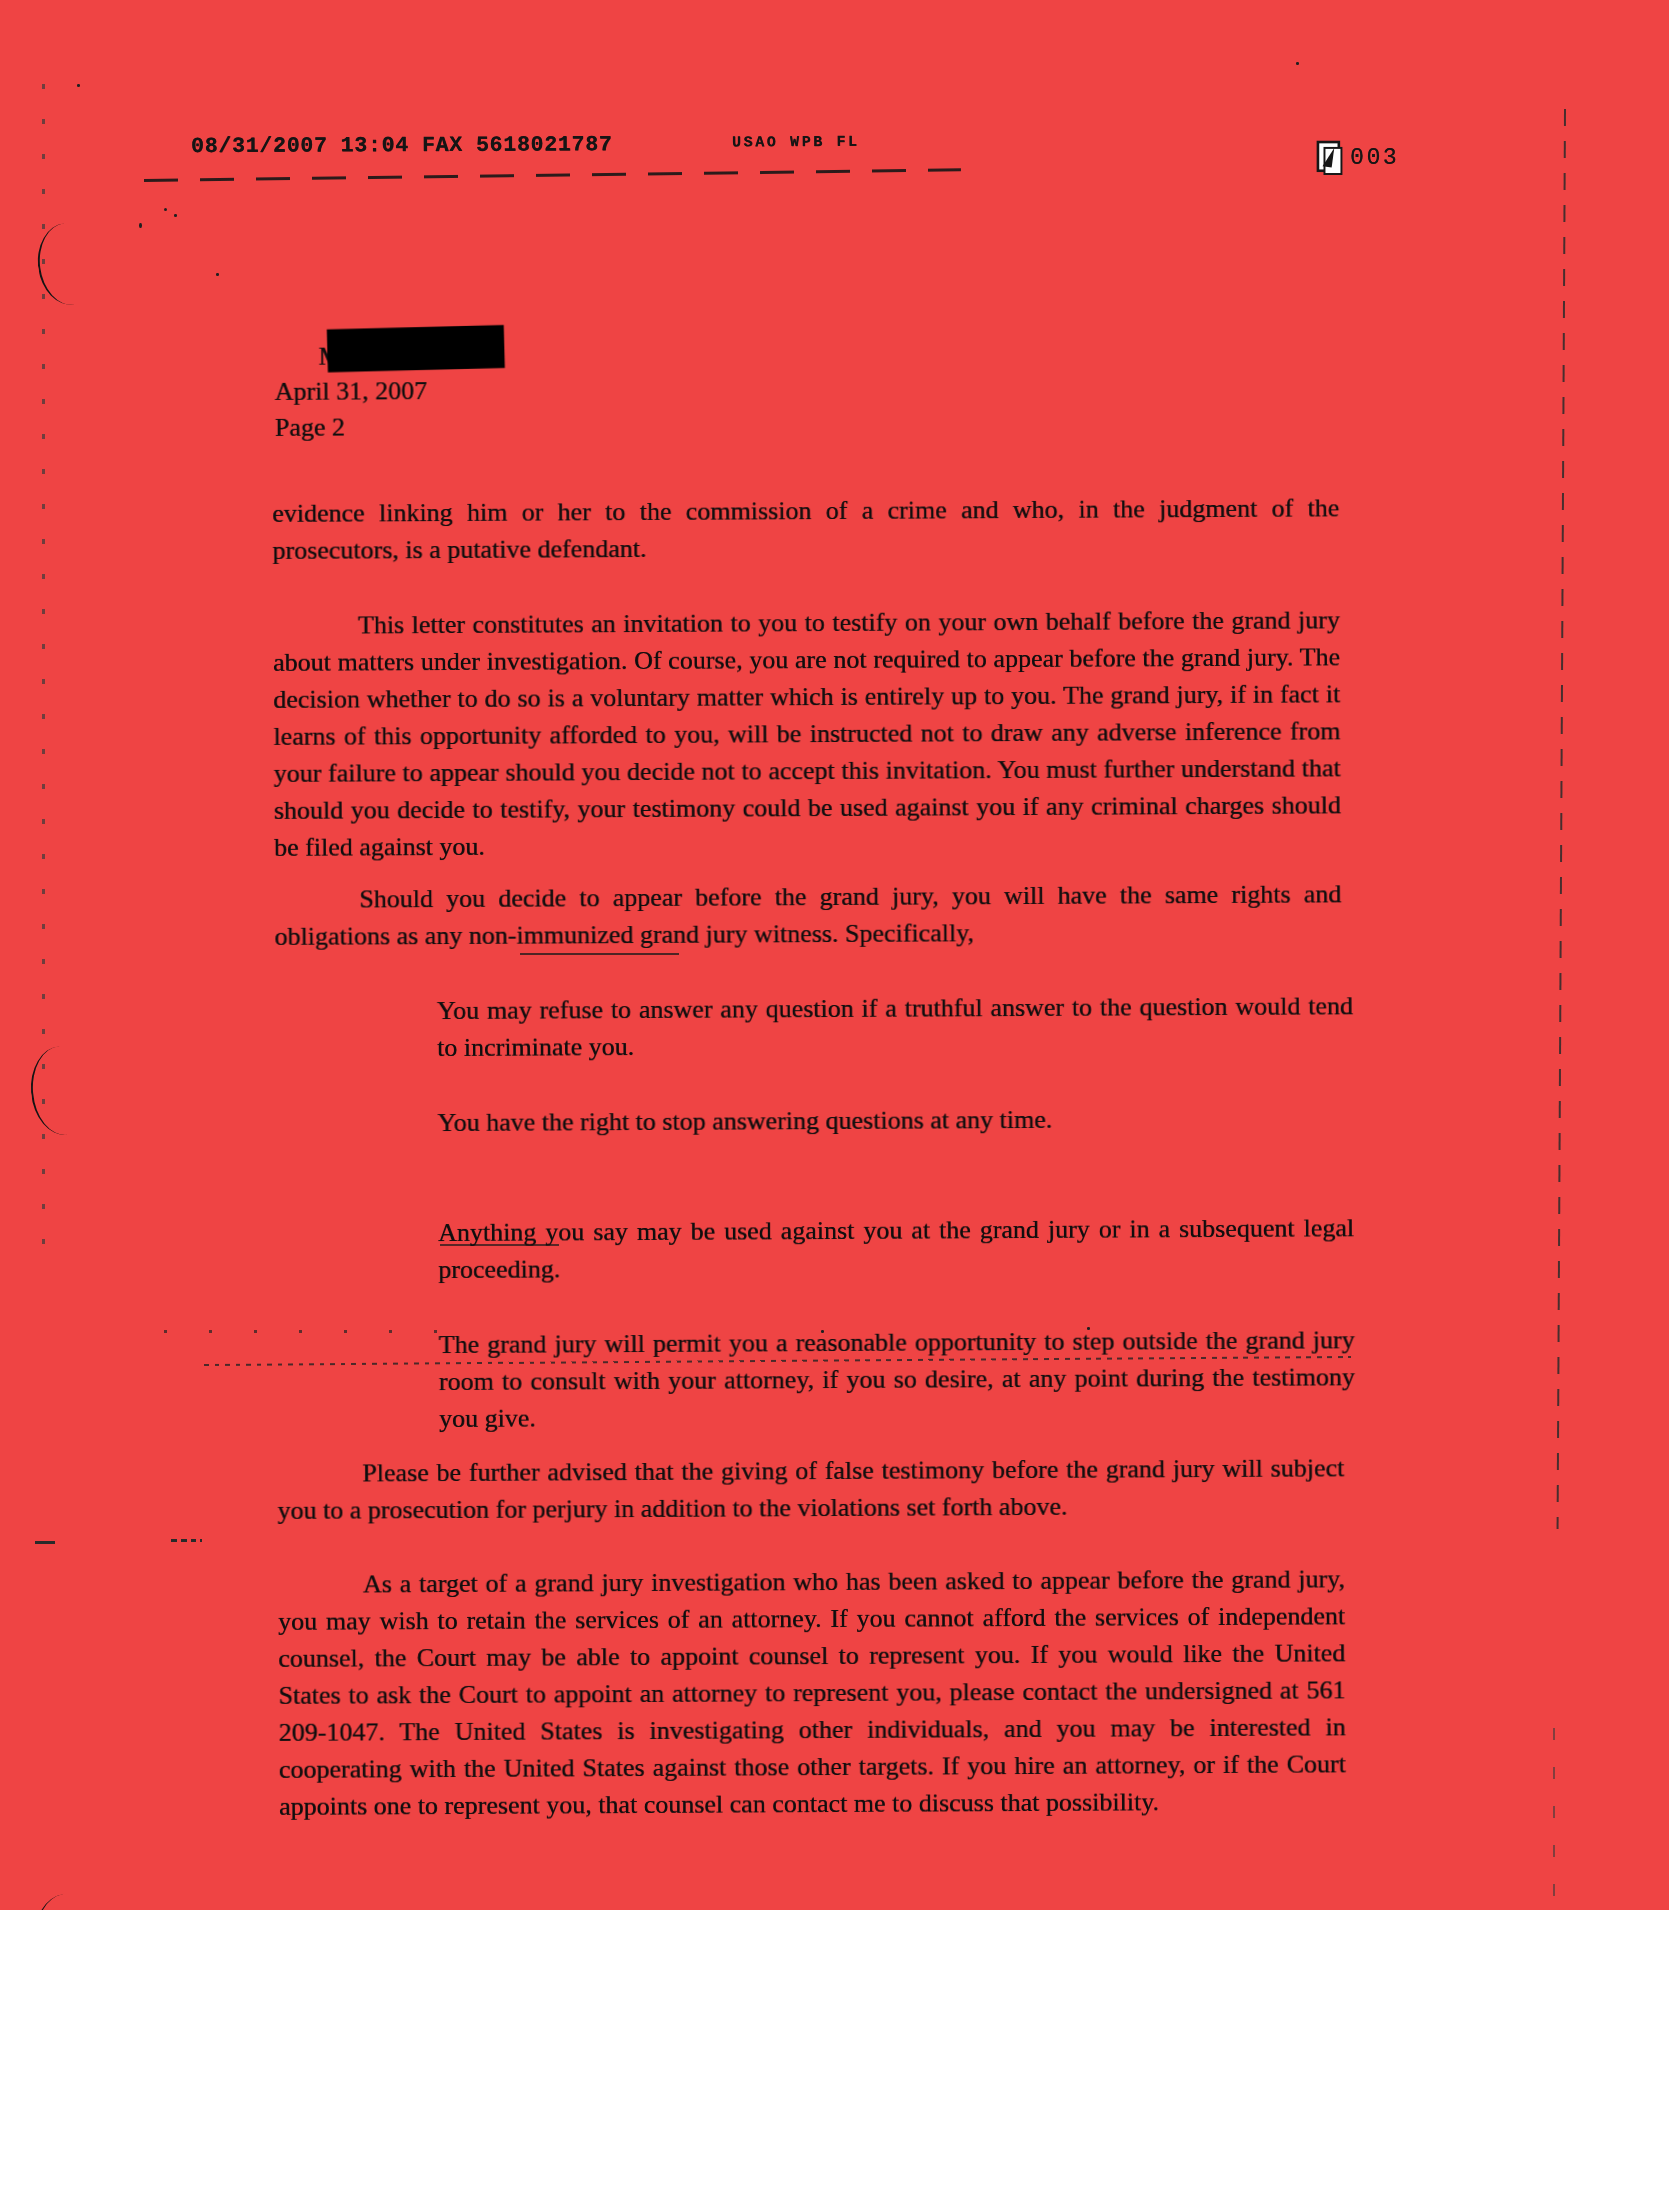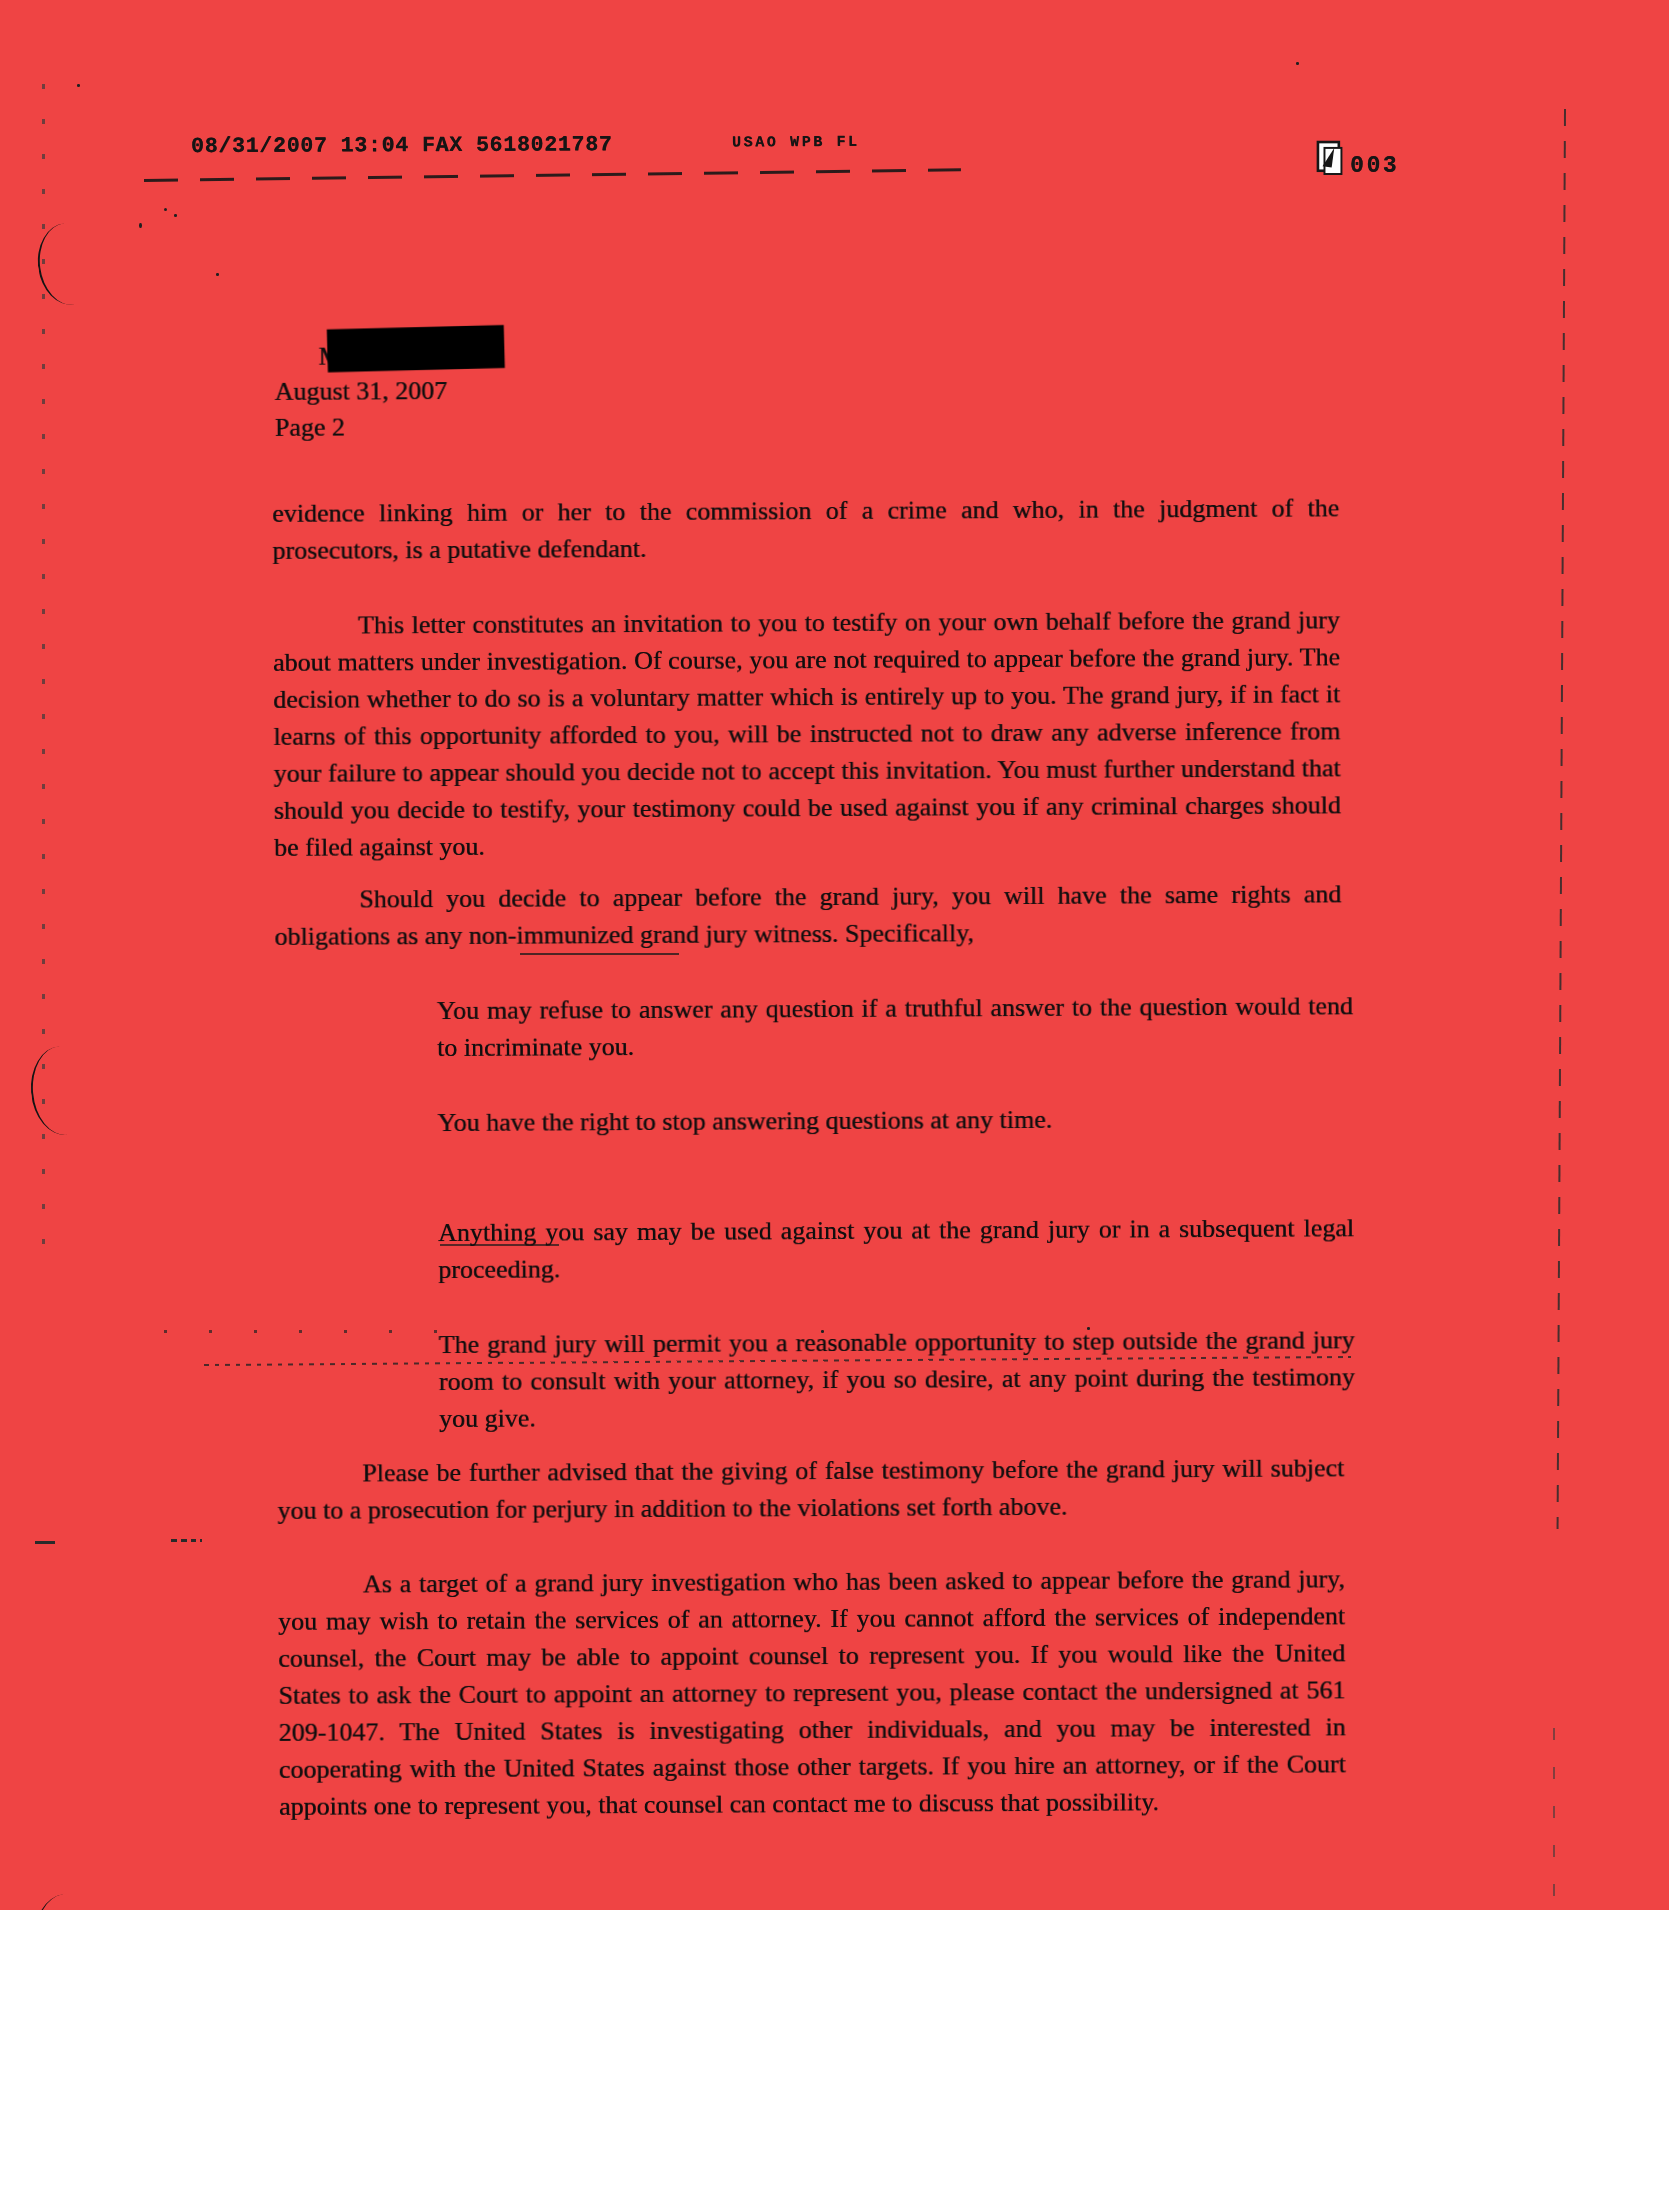--- a/index.html
+++ b/index.html
@@ -21,24 +21,23 @@
   .fax-line span{margin-right:13px;}
   .fax-sender{position:absolute;left:732px;top:134px;font-size:15px;letter-spacing:2.6px;white-space:nowrap;transform:rotate(-0.3deg);}
   .header-underline{
     position:absolute;left:144px;top:179px;width:817px;height:3.3px;
     background:repeating-linear-gradient(90deg,#161616 0 34px,transparent 34px 56px);
     transform:rotate(-0.75deg);transform-origin:left center;opacity:.9;
   }
   .page-stamp{position:absolute;left:1316px;top:140px;height:39px;}
   .page-stamp .num{
     position:absolute;left:34px;top:5.2px;
-    font-family:"Liberation Mono", monospace;font-weight:700;
+    font-family:"Liberation Mono", monospace;font-weight:400;
     font-size:23px;color:#161616;letter-spacing:2.6px;
     text-shadow:0.3px 0.3px 0 rgba(10,10,10,.8);
-    margin-top:8px;
   }
   
   .vline-right-upper{
     position:absolute;left:1564px;top:109px;width:2px;height:1420px;
     background:repeating-linear-gradient(180deg,#2a2a2a 0 17px,transparent 17px 32px);
     transform:rotate(0.3deg);transform-origin:top center;opacity:.85;
   }
   .vline-right-lower{
     position:absolute;left:1553px;top:1728px;width:2px;height:340px;
     background:repeating-linear-gradient(180deg,#3a3a3a 0 11.8px,transparent 11.8px 39px);
@@ -151,21 +150,21 @@
   <div class="artifact-line anything-underline"></div>
   <div class="artifact-line margin-dash1"></div>
   <div class="artifact-line margin-dash2"></div>
 
   <div class="scan">
 
     <div class="txt addr" style="top:335px;margin-left:44px;">
       <span>Ms.</span>
     </div>
     <div class="redaction"></div>
-    <div class="txt addr" style="top:370px;">August 31, 2007</div>
+    <div class="txt addr" style="top:370px;">April 31, 2007</div>
     <div class="txt addr" style="top:406px;">Page 2</div>
 
     <div class="txt body-par" style="top:492px;">evidence linking him or her to the commission of a crime and who, in the judgment of the prosecutors, is a putative defendant.</div>
     <div class="txt body-par indent" style="top:604px;">This letter constitutes an invitation to you to testify on your own behalf before the grand jury about matters under investigation.  Of course, you are not required to appear before the grand jury.  The decision whether to do so is a voluntary matter which is entirely up to you.  The grand jury, if in fact it learns of this opportunity afforded to you, will be instructed not to draw any adverse inference from your failure to appear should you decide not to accept this invitation.  You must further understand that should you decide to testify, your testimony could be used against you if any criminal charges should be filed against you.</div>
     <div class="txt body-par indent" style="top:878px;">Should you decide to appear before the grand jury, you will have the same rights and obligations as any non-immunized grand jury witness.  Specifically,</div>
 
     <div class="txt bullet" style="top:990px;">You may refuse to answer any question if a truthful answer to the question would tend to incriminate you.</div>
     <div class="txt bullet" style="top:1102px;">You have the right to stop answering questions at any time.</div>
     <div class="txt bullet" style="top:1212px;">Anything you say may be used against you at the grand jury or in a subsequent legal proceeding.</div>
     <div class="txt bullet" style="top:1324px;">The grand jury will permit you a reasonable opportunity to step outside the grand jury room to consult with your attorney, if you so desire, at any point during the testimony you give.</div>

